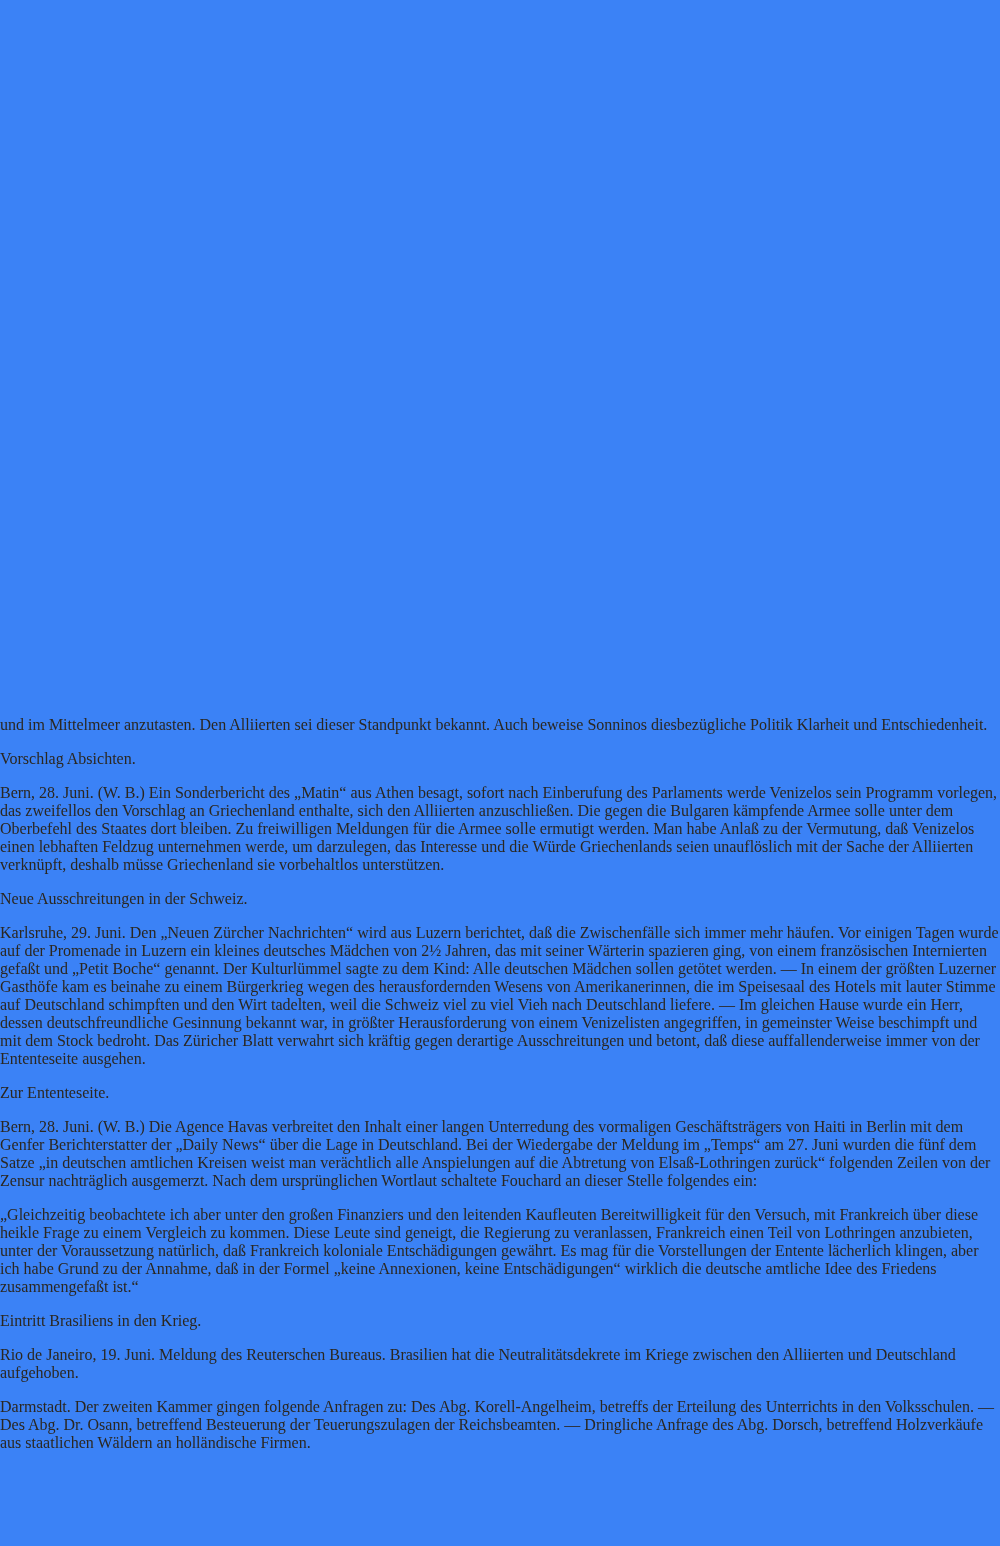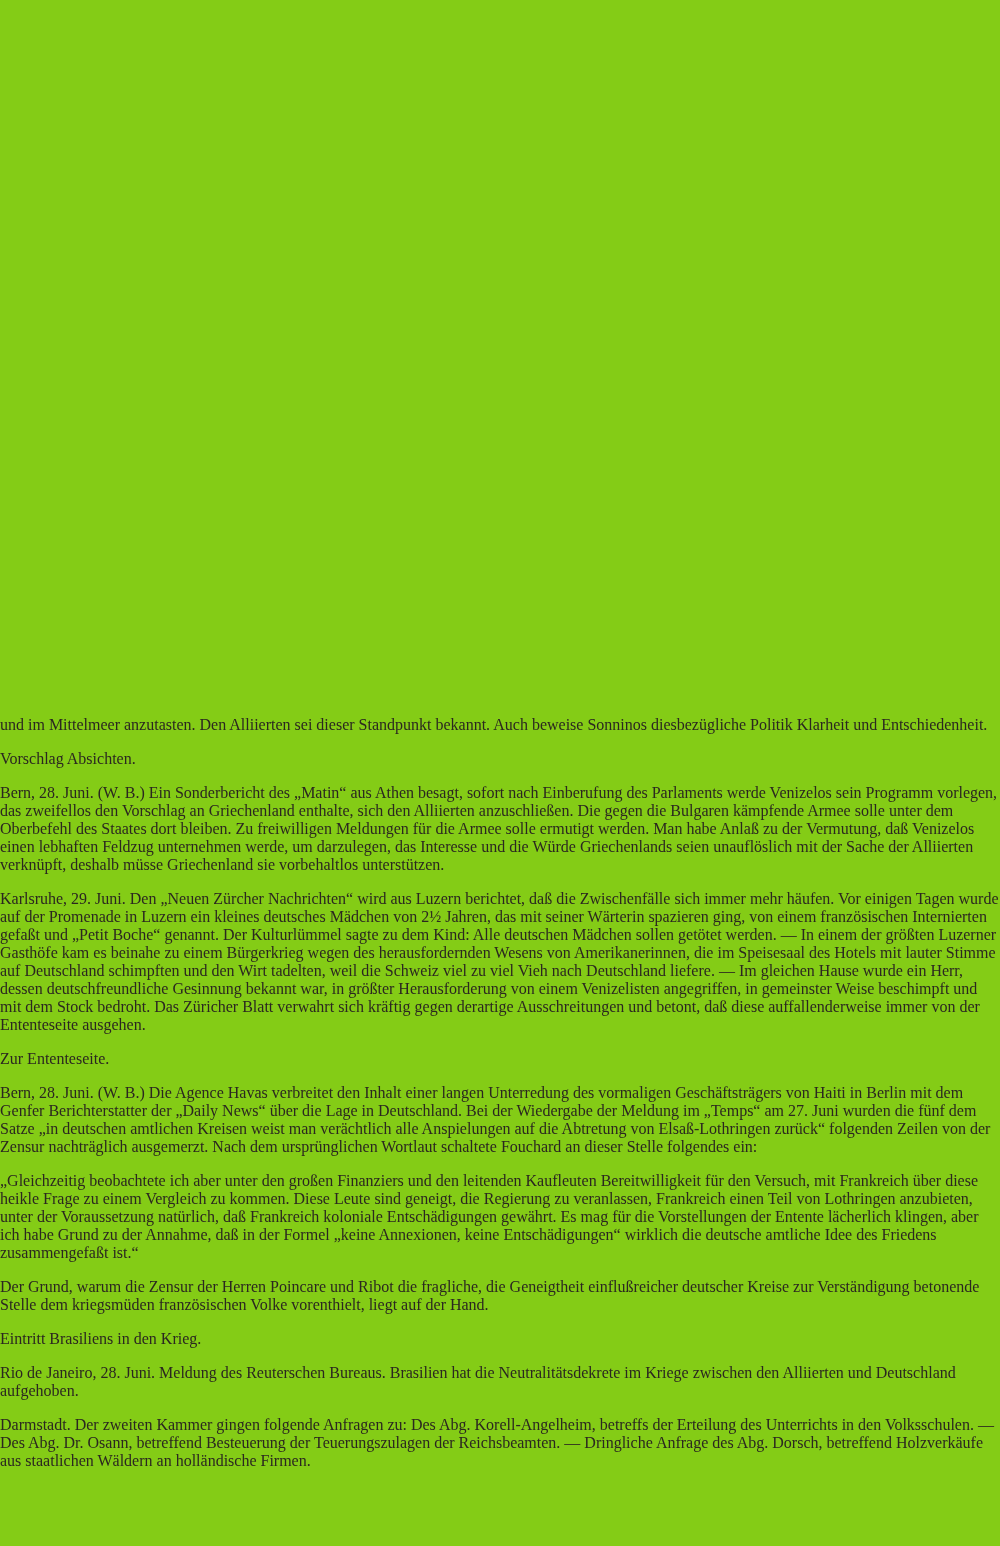--- a/index.html
+++ b/index.html
@@ -1,17 +1,17 @@
 <!DOCTYPE html>
 <html><head>
 <meta charset="utf-8">
 <style>
   html,body{margin:0;padding:0;background:#9a968d;}
   .page{position:relative;width:1000px;height:1546px;margin:0 auto;overflow:hidden;
-        background:#84cc16;color:#2b2720;
+        background:#3b82f6;color:#2b2720;
         background-image:linear-gradient(90deg,#6f6b62 0,#aaa69d 14px,#cfccc4 26px,#d6d3cb 60px,#d4d1c9 50%,#d2cfc7 92%,#bob ;}
   .page{background-image:linear-gradient(90deg,#6f6b62 0,#aaa69d 14px,#cfccc4 26px,#d6d3cb 60px,#d4d1c9 50%,#d2cfc7 92%,#b5b1a8 985px,#8d897f 100%);}
   .edge-mark{position:absolute;background:#2a2722;}
   .content{position:absolute;left:36px;top:28px;width:936px;}
   .top{display:flex;height:1066px;overflow:hidden;}
   .c1{width:318px;flex:0 0 auto;}
   .vr{flex:0 0 1px;background:#55514a;opacity:.65;margin:4px 7px 0 7px;}
   .main1{height:902px;overflow:hidden;}
   .p{font:9.4px/11.2px "Liberation Serif",serif;text-align:justify;text-indent:13px;margin:0 0 2px 0;}
   .sm{font-size:8.7px;line-height:10.3px;}
@@ -32,27 +32,27 @@
 
   <div class="content">
 
     <div class="top">
 
       <div class="c1">
         <div class="main1">
           <p class="p">und im Mittelmeer anzutasten. Den Alliierten sei dieser Standpunkt bekannt. Auch beweise Sonninos diesbezügliche Politik Klarheit und Entschiedenheit.</p>
           <div class="h">Vorschlag Absichten.</div>
           <p class="p">Bern, 28. Juni. (W. B.) Ein Sonderbericht des „Matin“ aus Athen besagt, sofort nach Einberufung des Parlaments werde Venizelos sein Programm vorlegen, das zweifellos den Vorschlag an Griechenland enthalte, sich den Alliierten anzuschließen. Die gegen die Bulgaren kämpfende Armee solle unter dem Oberbefehl des Staates dort bleiben. Zu freiwilligen Meldungen für die Armee solle ermutigt werden. Man habe Anlaß zu der Vermutung, daß Venizelos einen lebhaften Feldzug unternehmen werde, um darzulegen, das Interesse und die Würde Griechenlands seien unauflöslich mit der Sache der Alliierten verknüpft, deshalb müsse Griechenland sie vorbehaltlos unterstützen.</p>
+          <div class="h">Neue Ausschreitungen in der Schweiz.</div>
           <p class="p sm">Karlsruhe, 29. Juni. Den „Neuen Zürcher Nachrichten“ wird aus Luzern berichtet, daß die Zwischenfälle sich immer mehr häufen. Vor einigen Tagen wurde auf der Promenade in Luzern ein kleines deutsches Mädchen von 2½ Jahren, das mit seiner Wärterin spazieren ging, von einem französischen Internierten gefaßt und „Petit Boche“ genannt. Der Kulturlümmel sagte zu dem Kind: Alle deutschen Mädchen sollen getötet werden. — In einem der größten Luzerner Gasthöfe kam es beinahe zu einem Bürgerkrieg wegen des herausfordernden Wesens von Amerikanerinnen, die im Speisesaal des Hotels mit lauter Stimme auf Deutschland schimpften und den Wirt tadelten, weil die Schweiz viel zu viel Vieh nach Deutschland liefere. — Im gleichen Hause wurde ein Herr, dessen deutschfreundliche Gesinnung bekannt war, in größter Herausforderung von einem Venizelisten angegriffen, in gemeinster Weise beschimpft und mit dem Stock bedroht. Das Züricher Blatt verwahrt sich kräftig gegen derartige Ausschreitungen und betont, daß diese auffallenderweise immer von der Ententeseite ausgehen.</p>
           <div class="h">Zur Ententeseite.</div>
           <p class="p">Bern, 28. Juni. (W. B.) Die Agence Havas verbreitet den Inhalt einer langen Unterredung des vormaligen Geschäftsträgers von Haiti in Berlin mit dem Genfer Berichterstatter der „Daily News“ über die Lage in Deutschland. Bei der Wiedergabe der Meldung im „Temps“ am 27. Juni wurden die fünf dem Satze „in deutschen amtlichen Kreisen weist man verächtlich alle Anspielungen auf die Abtretung von Elsaß-Lothringen zurück“ folgenden Zeilen von der Zensur nachträglich ausgemerzt. Nach dem ursprünglichen Wortlaut schaltete Fouchard an dieser Stelle folgendes ein:</p>
           <p class="p">„Gleichzeitig beobachtete ich aber unter den großen Finanziers und den leitenden Kaufleuten Bereitwilligkeit für den Versuch, mit Frankreich über diese heikle Frage zu einem Vergleich zu kommen. Diese Leute sind geneigt, die Regierung zu veranlassen, Frankreich einen Teil von Lothringen anzubieten, unter der Voraussetzung natürlich, daß Frankreich koloniale Entschädigungen gewährt. Es mag für die Vorstellungen der Entente lächerlich klingen, aber ich habe Grund zu der Annahme, daß in der Formel „keine Annexionen, keine Entschädigungen“ wirklich die deutsche amtliche Idee des Friedens zusammengefaßt ist.“</p>
-          <p class="p">Der Grund, warum die Zensur der Herren Poincare und Ribot die fragliche, die Geneigtheit einflußreicher deutscher Kreise zur Verständigung betonende Stelle dem kriegsmüden französischen Volke vorenthielt, liegt auf der Hand.</p>
           <div class="h">Eintritt Brasiliens in den Krieg.</div>
-          <p class="p">Rio de Janeiro, 28. Juni. Meldung des Reuterschen Bureaus. Brasilien hat die Neutralitätsdekrete im Kriege zwischen den Alliierten und Deutschland aufgehoben.</p>
+          <p class="p">Rio de Janeiro, 19. Juni. Meldung des Reuterschen Bureaus. Brasilien hat die Neutralitätsdekrete im Kriege zwischen den Alliierten und Deutschland aufgehoben.</p>
         </div>
         <div class="rule-w"></div>
         <p class="p sm">Darmstadt. Der zweiten Kammer gingen folgende Anfragen zu: Des Abg. Korell-Angelheim, betreffs der Erteilung des Unterrichts in den Volksschulen. — Des Abg. Dr. Osann, betreffend Besteuerung der Teuerungszulagen der Reichsbeamten. — Dringliche Anfrage des Abg. Dorsch, betreffend Holzverkäufe aus staatlichen Wäldern an holländische Firmen.</p>
       </div>
 
       <div class="vr"></div>
 
       <div class="vr"></div>
 
     </div>

